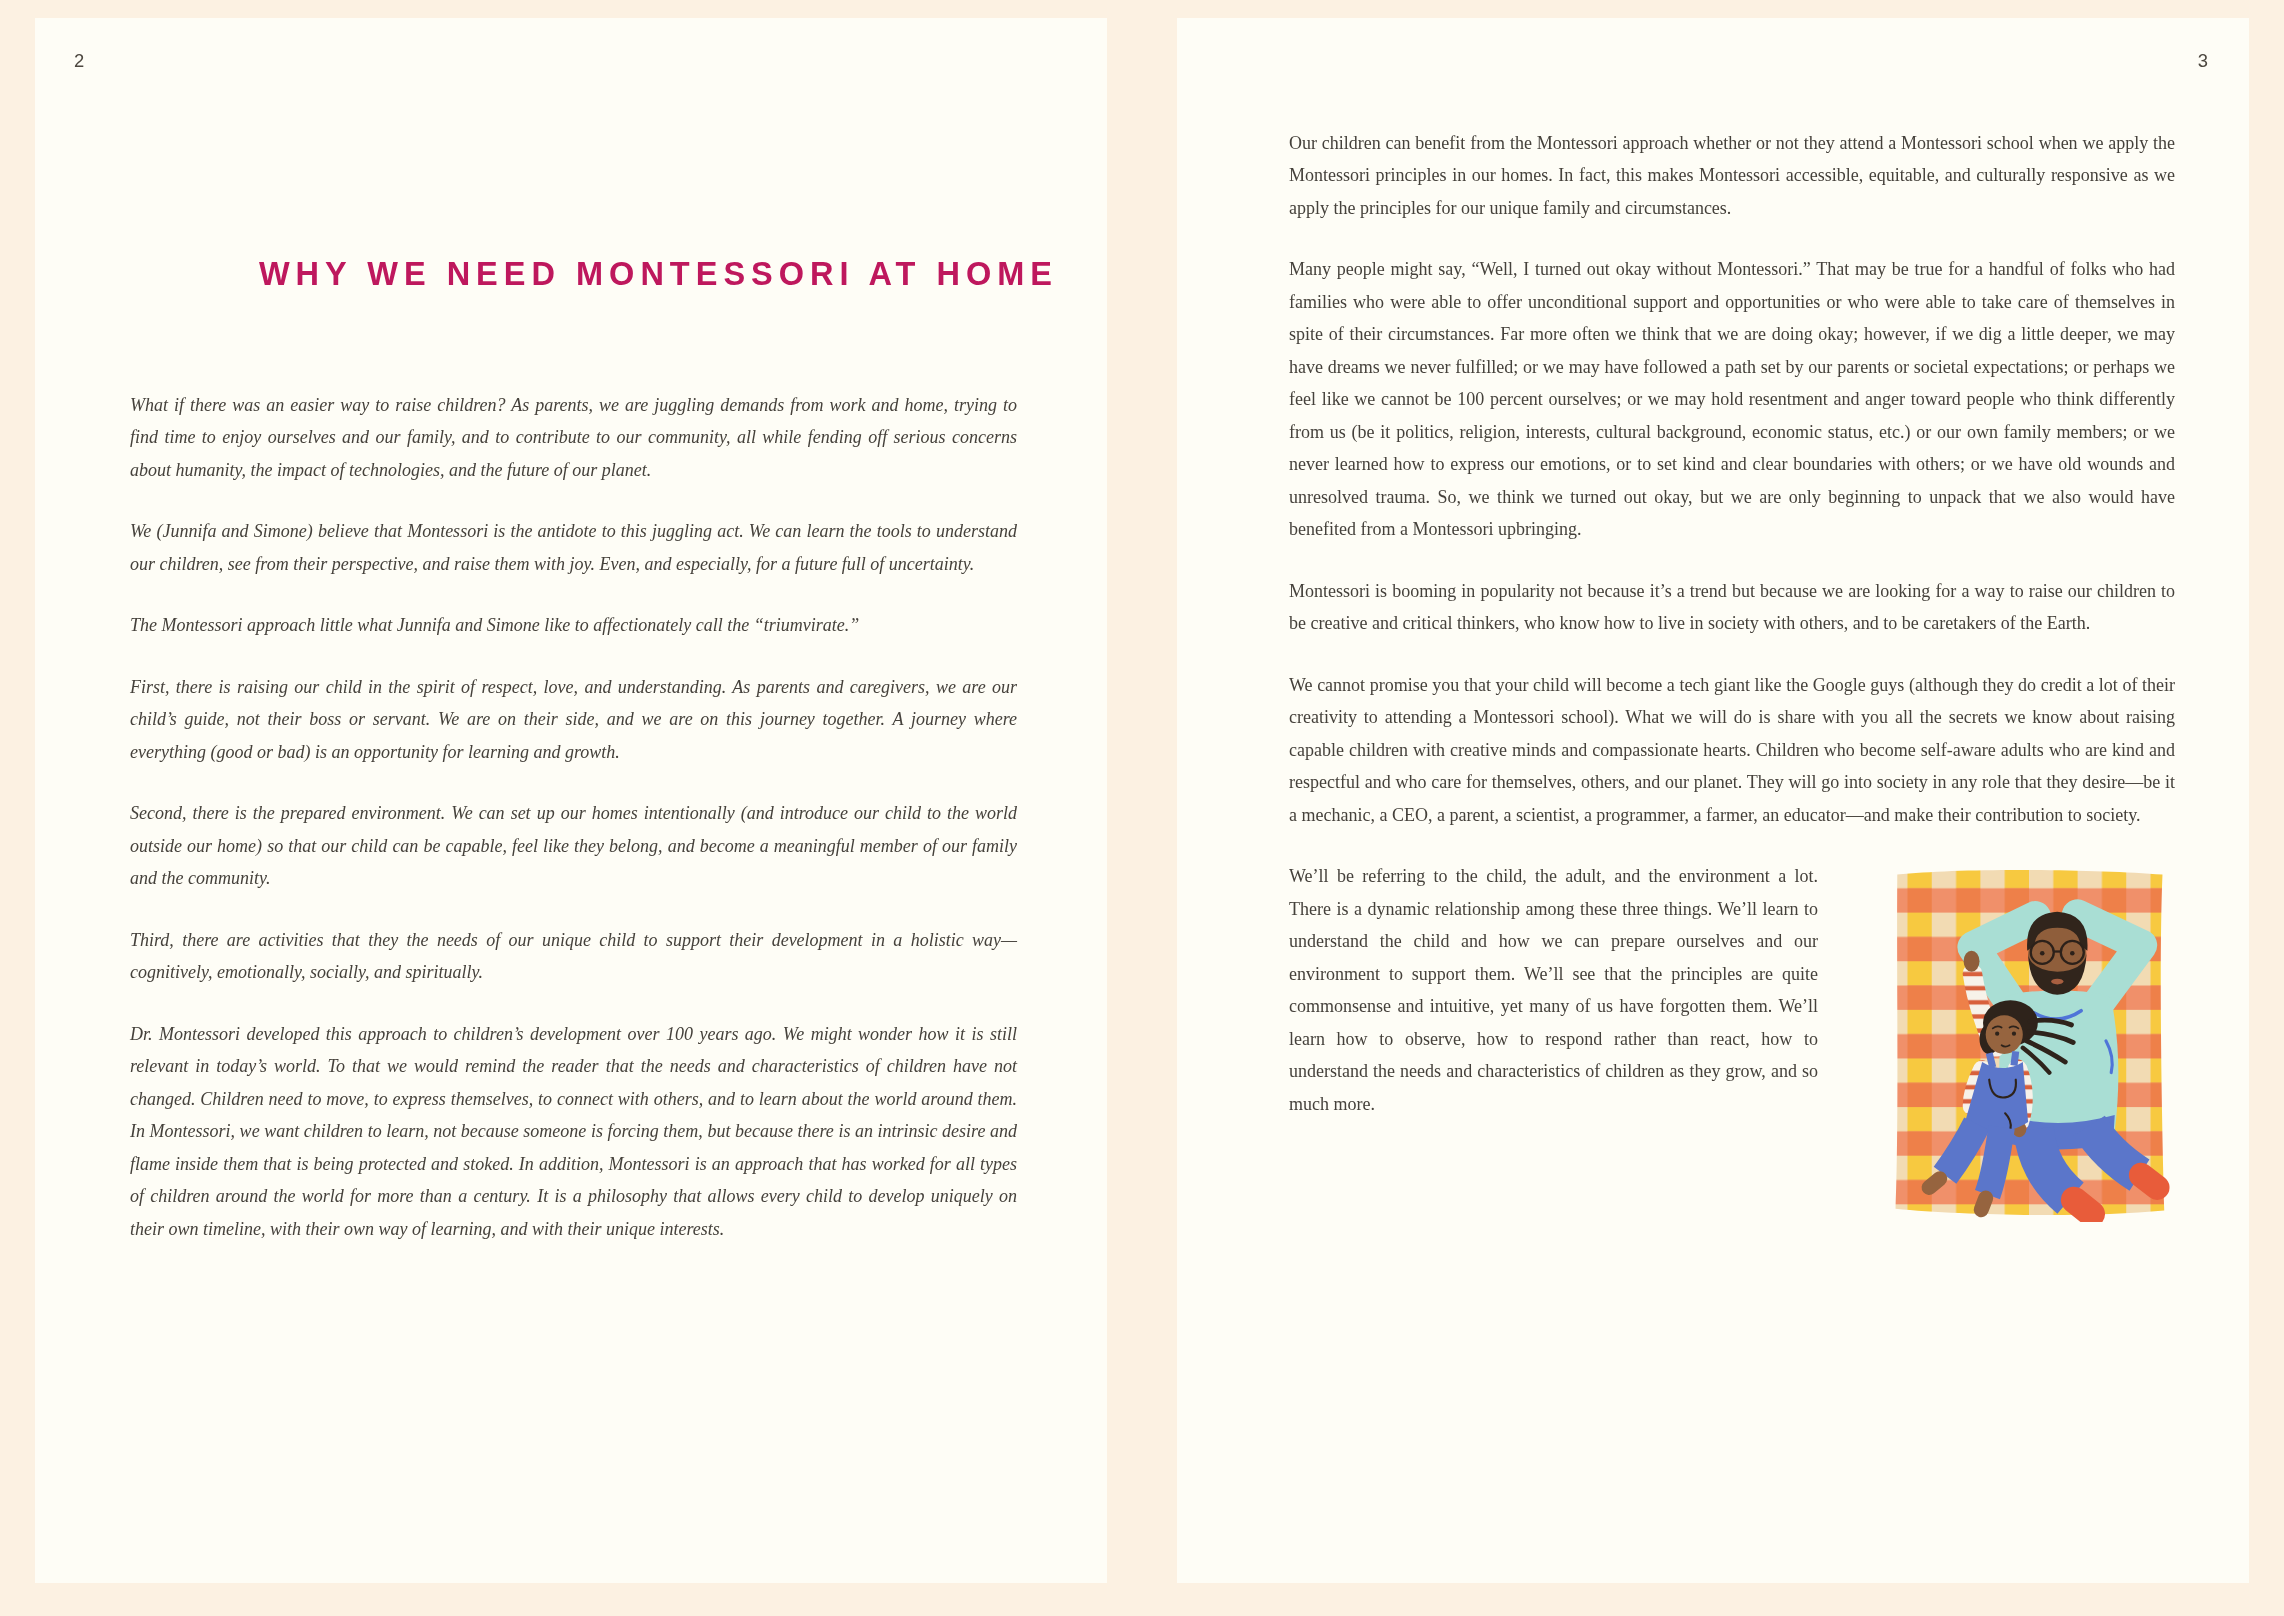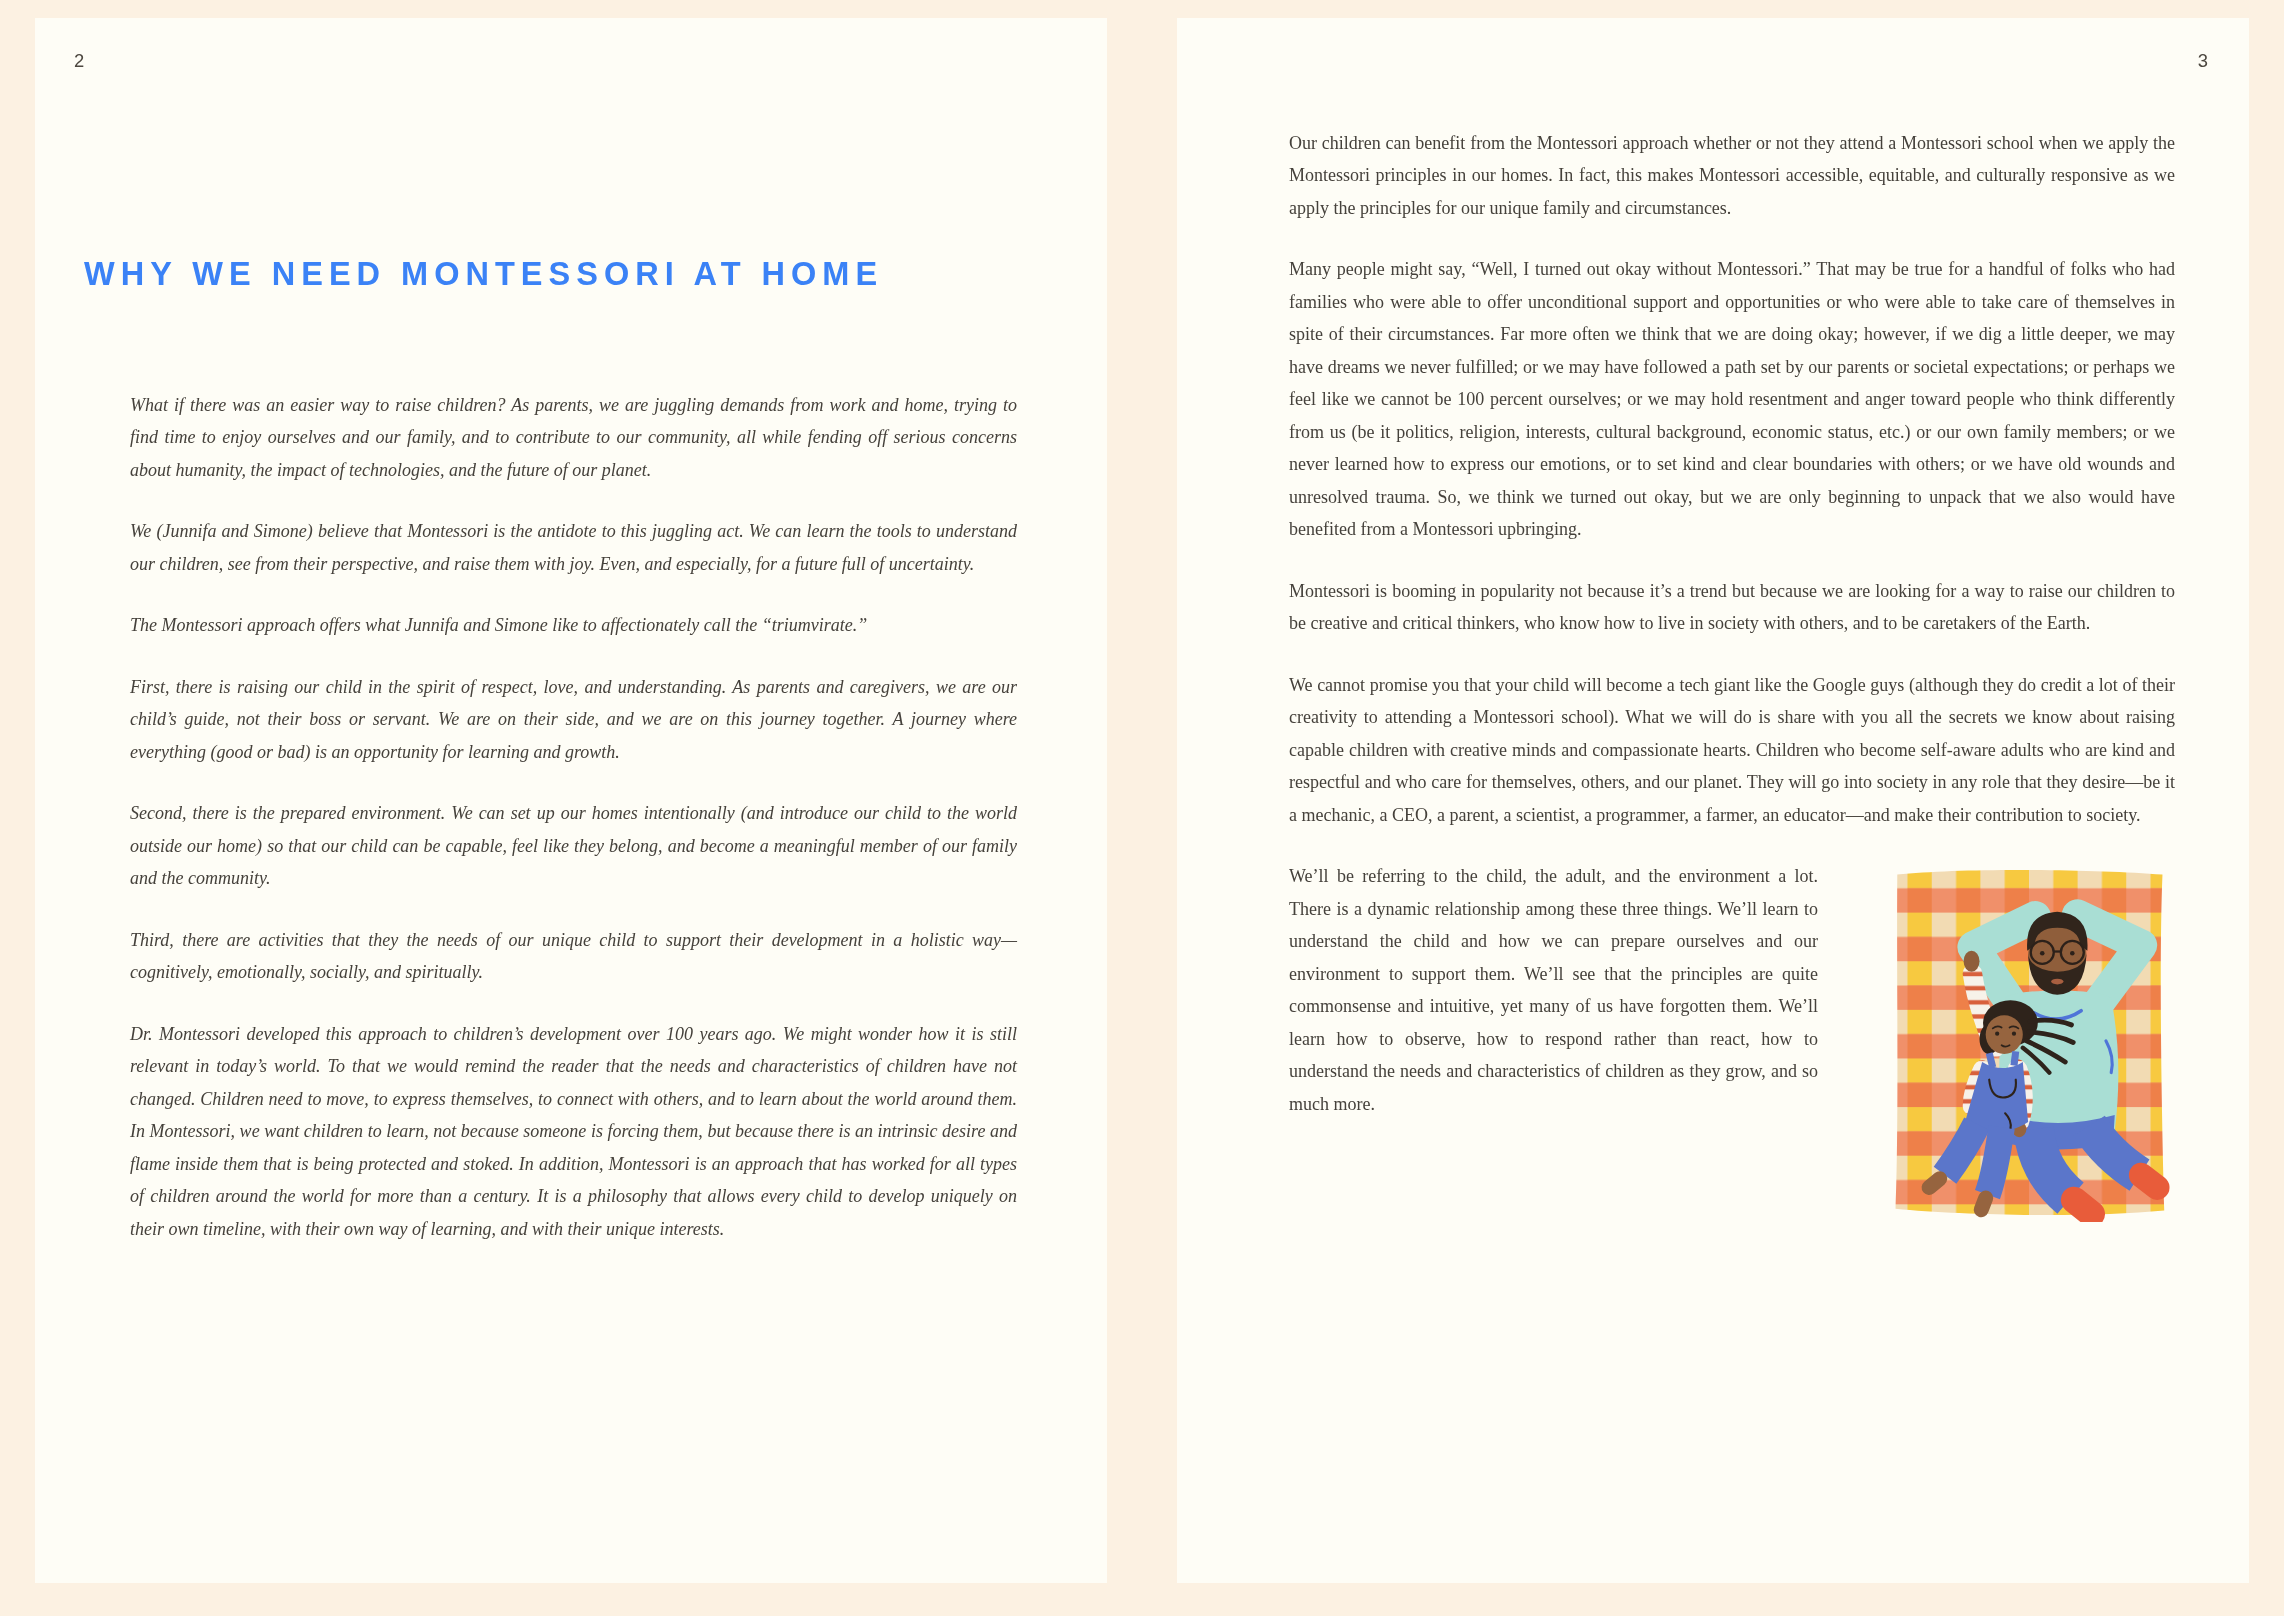--- a/index.html
+++ b/index.html
@@ -18,26 +18,26 @@
   .page-right{left:1177px;}
   .pagenum{
     position:absolute;top:32px;
     font-family:"Liberation Sans", sans-serif;
     font-size:18.4px;color:#4c473f;letter-spacing:0.9px;
   }
   .pagenum-left{left:39px;}
   .pagenum-right{right:40px;}
   .chapter-title{
     margin:237px 49px 0 49px;
-    text-align:left;
+    text-align:right;
     font-family:"Liberation Sans", sans-serif;
     font-weight:700;
     font-size:32.5px;
     letter-spacing:0.185em;
-    color:#3b82f6;
+    color:#be185d;
     line-height:1.2;
   }
   .body-left{margin:95px 90px 0 95px;font-style:italic;}
   .body-right{margin:109px 74px 0 112px;}
   .body-col p{
     font-size:18px;
     line-height:32.5px;
     color:#45413b;
     text-align:justify;
     margin:0 0 29px 0;
@@ -52,21 +52,21 @@
 </style>
 </head>
 <body>
 
 <div class="page page-left">
   <div class="pagenum pagenum-left">2</div>
   <h1 class="chapter-title">WHY WE NEED MONTESSORI AT HOME</h1>
   <div class="body-col body-left">
     <p>What if there was an easier way to raise children? As parents, we are juggling demands from work and home, trying to find time to enjoy ourselves and our family, and to contribute to our community, all while fending off serious concerns about humanity, the impact of technologies, and the future of our planet.</p>
     <p>We (Junnifa and Simone) believe that Montessori is the antidote to this juggling act. We can learn the tools to understand our children, see from their perspective, and raise them with joy. Even, and especially, for a future full of uncertainty.</p>
-    <p>The Montessori approach offers what Junnifa and Simone like to affectionately call the “triumvirate.”</p>
+    <p>The Montessori approach little what Junnifa and Simone like to affectionately call the “triumvirate.”</p>
     <p>First, there is raising our child in the spirit of respect, love, and understanding. As parents and caregivers, we are our child’s guide, not their boss or servant. We are on their side, and we are on this journey together. A journey where everything (good or bad) is an opportunity for learning and growth.</p>
     <p>Second, there is the prepared environment. We can set up our homes intentionally (and introduce our child to the world outside our home) so that our child can be capable, feel like they belong, and become a meaningful member of our family and the community.</p>
     <p>Third, there are activities that they the needs of our unique child to support their development in a holistic way—cognitively, emotionally, socially, and spiritually.</p>
     <p>Dr. Montessori developed this approach to children’s development over 100 years ago. We might wonder how it is still relevant in today’s world. To that we would remind the reader that the needs and characteristics of children have not changed. Children need to move, to express themselves, to connect with others, and to learn about the world around them. In Montessori, we want children to learn, not because someone is forcing them, but because there is an intrinsic desire and flame inside them that is being protected and stoked. In addition, Montessori is an approach that has worked for all types of children around the world for more than a century. It is a philosophy that allows every child to develop uniquely on their own timeline, with their own way of learning, and with their unique interests.</p>
   </div>
 </div>
 
 <div class="page page-right">
   <div class="pagenum pagenum-right">3</div>
   <div class="body-col body-right">

